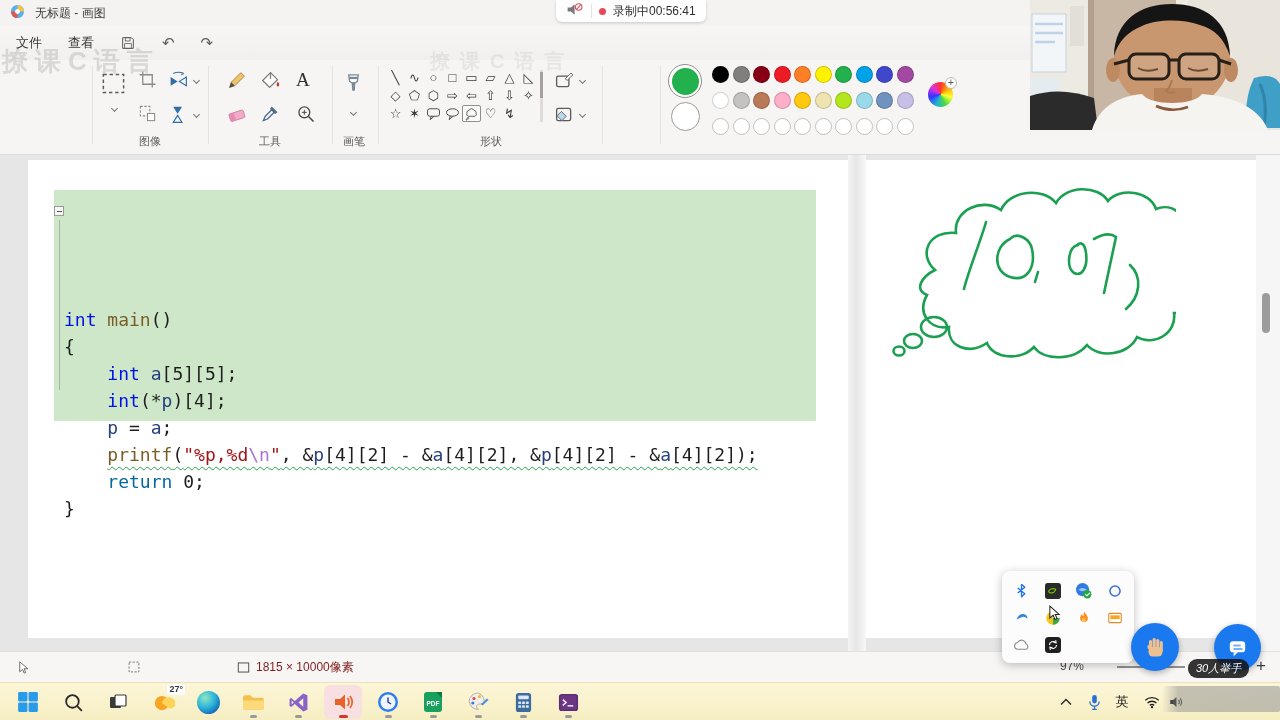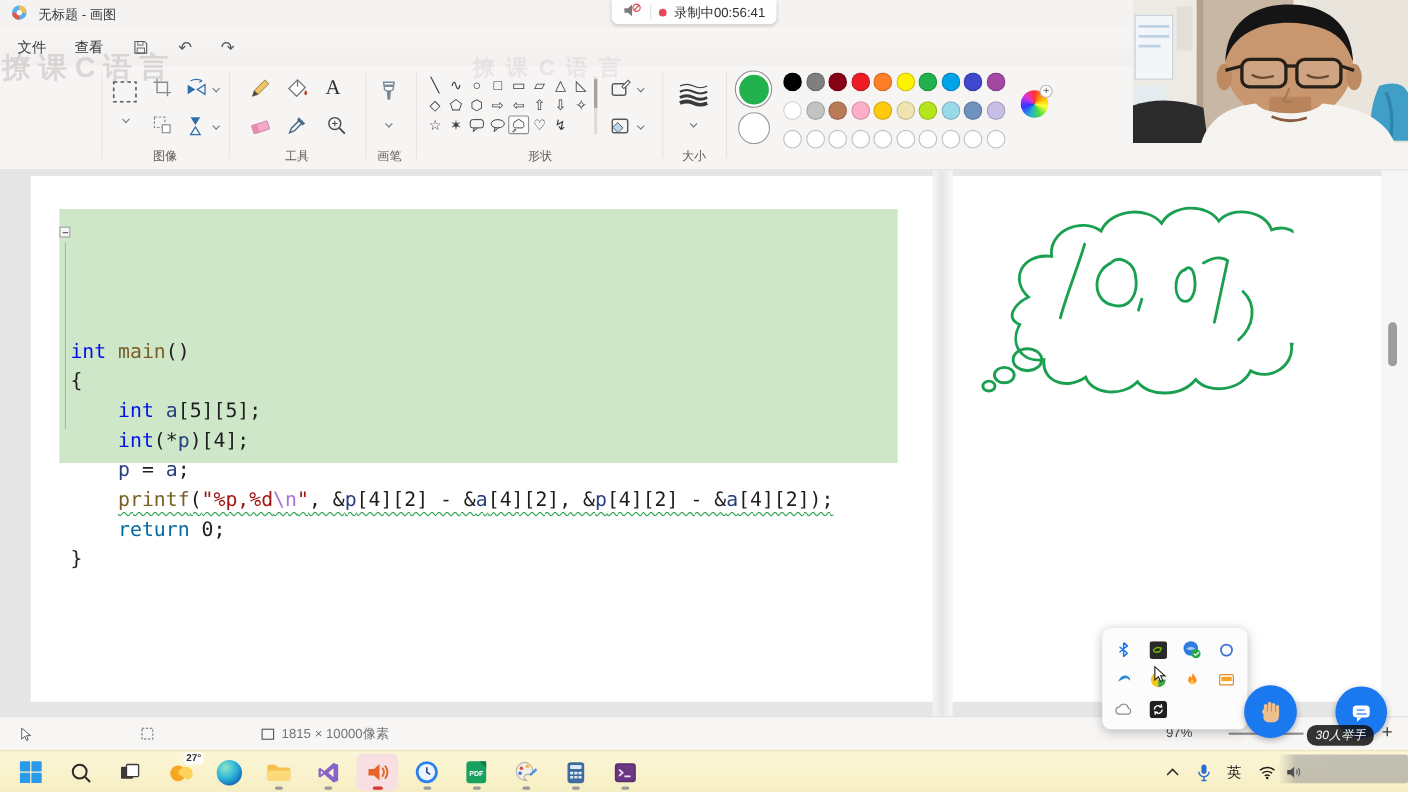--- a/index.html
+++ b/index.html
@@ -61,21 +61,21 @@
   .code-line{height:27px;}
   .tk-kw{color:#0011e8;} .tk-fn{color:#795e26;} .tk-v{color:#27407f;} .tk-n{color:#1e1e1e;}
   .tk-str{color:#a31515;} .tk-esc{color:#a873d6;} .tk-ctl{color:#0369a1;} .tk-pl{color:#1e1e1e;}
   .squiggle{text-decoration:underline;text-decoration-style:wavy;text-decoration-color:#2aa24e;text-decoration-thickness:1px;text-underline-offset:5px;}
   .fold-box{position:absolute;left:0px;top:16px;width:10px;height:10px;border:1px solid #9a9a9a;background:#f4f7f3;display:flex;align-items:center;justify-content:center;}
   .fold-box i{display:block;width:5px;height:1px;background:#555;}
   .fold-line{position:absolute;left:5px;top:30px;width:1px;height:170px;background:#aab3a8;}
 
   
   .statusbar{position:absolute;left:0;top:651px;width:1280px;height:31px;background:#f7f6f5;border-top:1px solid #e2e0de;display:flex;align-items:center;}
-  .sb-item{display:flex;align-items:center;gap:6px;font-size:12px;color:#737373;}
+  .sb-item{display:flex;align-items:center;gap:6px;font-size:12px;color:#7f1d1d;}
   .zoom-area{position:absolute;right:0;top:0;height:31px;}
   .zoom-track{position:absolute;right:95px;top:14px;width:68px;height:2px;background:#8f8f8f;}
   .zoom-plus{position:absolute;right:14px;top:4px;font-size:17px;color:#3a3a3a;}
   .zoom-pct{position:absolute;left:1060px;top:7px;font-size:12px;color:#4a4a4a;z-index:1;}
 
   
   .taskbar{position:absolute;left:0;top:682px;width:1280px;height:38px;background:linear-gradient(#fcf6d8,#f6eec2);border-top:1px solid rgba(0,0,0,.05);}
   .tb-slot{position:absolute;top:2px;width:38px;height:34px;display:flex;align-items:center;justify-content:center;border-radius:6px;}
   .tb-slot.active{background:#f8dfe2;}
   .tb-under{position:absolute;bottom:1px;left:16px;width:7px;height:3px;border-radius:2px;background:#9a9a9a;}
@@ -307,34 +307,20 @@
         <svg width="21" height="21" viewBox="0 0 24 24">
           <rect x="3" y="5" width="16" height="14" rx="2" fill="none" stroke="#5a5a5a" stroke-width="1.5"></rect>
           <path d="M8.5 8.5 l5.5 5.5 -5 5 -5.5 -5.5 Z" fill="#b8d8f0" stroke="#5a5a5a" stroke-width="1"></path>
         </svg>
       </div>
     <span class="chev chev-abs" style="left:198px;top:50px;"></span>
     <div class="rlabel">形状</div>
   </div>
   <div class="rsep" style="left:602px;"></div>
 
-  <div class="rgroup" id="g-size" style="left:604px;width:54px;">
-    <div class="rbtn" style="left:11px;top:12px;">
-        <svg width="31" height="23" viewBox="0 0 30 22">
-          <g stroke="#3a3a3a" fill="none">
-            <path d="M3 4 q6 -3 12 0 t12 0" stroke-width="1"></path>
-            <path d="M3 9 q6 -3 12 0 t12 0" stroke-width="1.8"></path>
-            <path d="M3 14 q6 -3 12 0 t12 0" stroke-width="2.6"></path>
-            <path d="M3 19 q6 -3 12 0 t12 0" stroke-width="3.4"></path>
-          </g>
-        </svg>
-      </div>
-    <span class="chev chev-abs" style="left:24px;top:48px;"></span>
-    <div class="rlabel">大小</div>
-  </div>
   <div class="rsep" style="left:660px;"></div>
 
   <div class="rgroup" id="g-colors" style="left:662px;width:296px;">
     <div class="c1ring">
         <div class="c1fill" id="c1fill" style="background: rgb(34, 177, 76);"></div>
       </div>
     <div class="c2" id="c2fill" style="background: rgb(255, 255, 255);"></div>
     <div class="pal-row" style="top:4px;">
         <div class="pal-dot" style="background: rgb(0, 0, 0);"></div>
         <div class="pal-dot" style="background: rgb(127, 127, 127);"></div>

